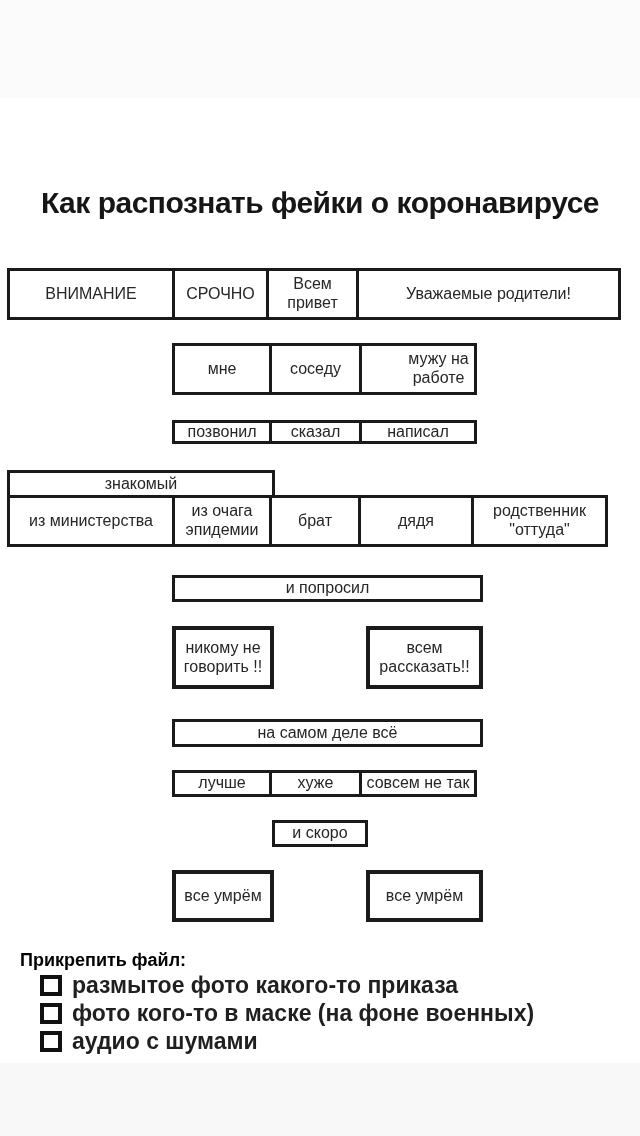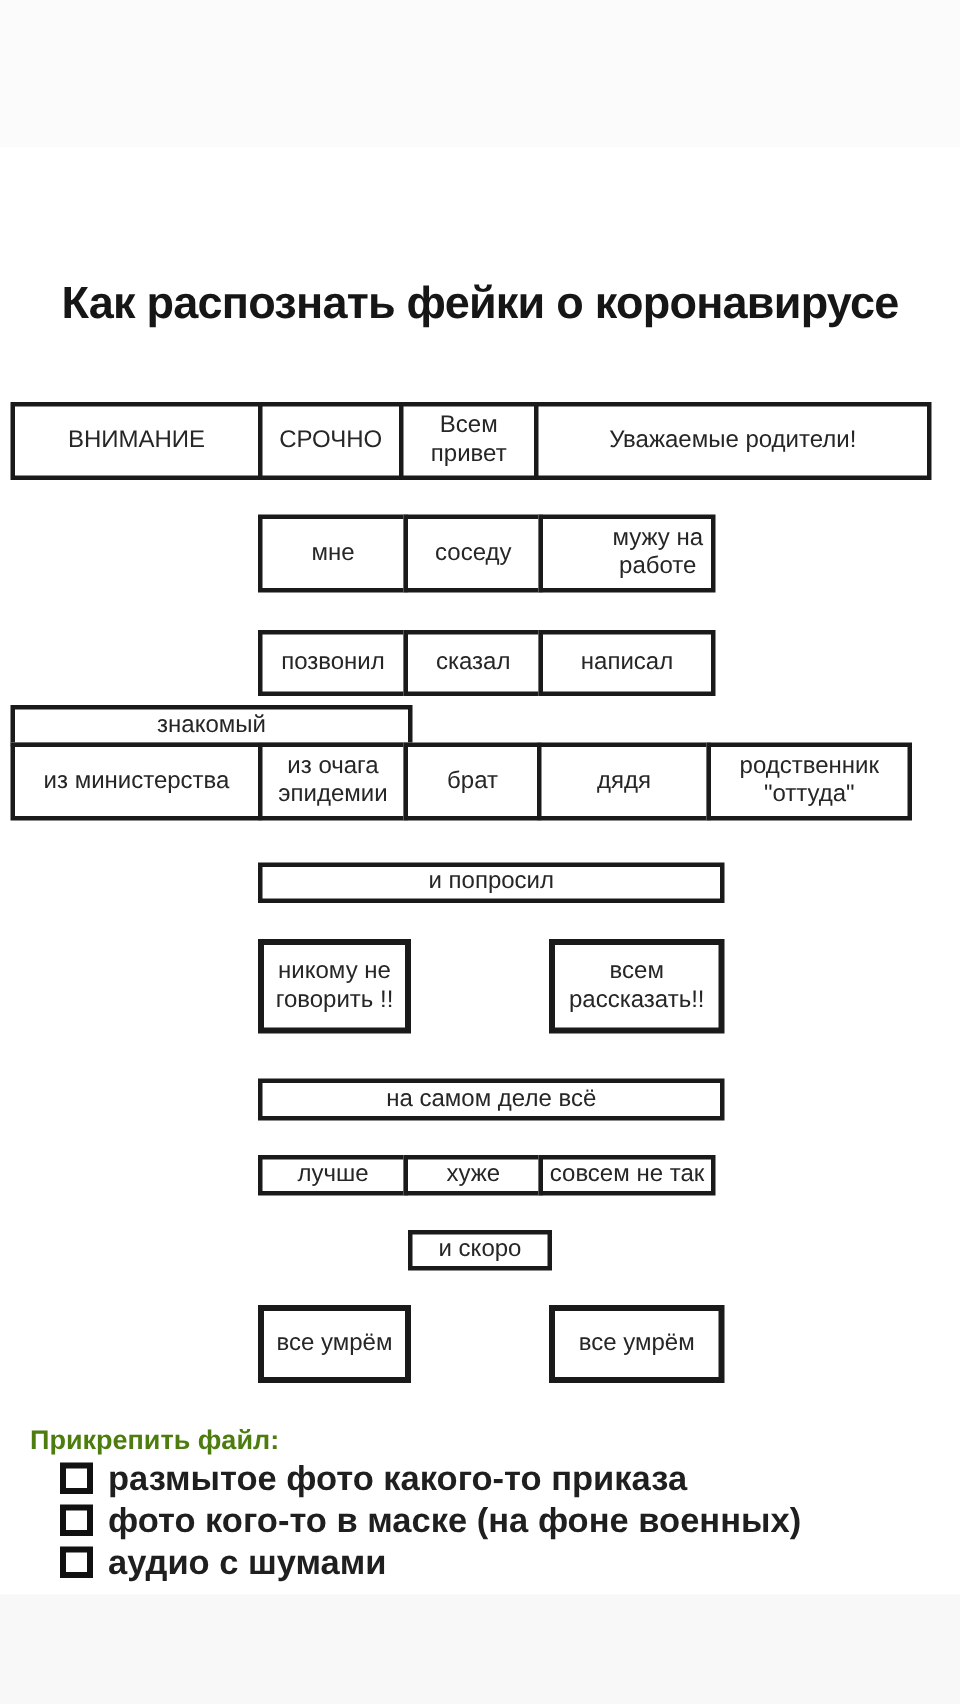--- a/index.html
+++ b/index.html
@@ -40,21 +40,21 @@
     display:flex;align-items:center;justify-content:center;
     text-align:center;
     font-size:16px;color:var(--text);
     line-height:1.18;
     padding:1px 4px;
   }
   .row .box + .box{margin-left:-3px;}
   .thick{border-width:4px;}
   .attach-header{
     position:absolute;left:20px;top:950px;
-    font-size:18px;font-weight:bold;color:#4d7c0f;
+    font-size:18px;font-weight:bold;color:#000000;
   }
   .attach-item{
     position:absolute;left:40px;width:560px;height:24px;
     display:flex;align-items:center;
   }
   .cb{
     box-sizing:border-box;
     width:22px;height:21px;
     border:4px solid #111111;
     background:#ffffff;
@@ -81,21 +81,21 @@
     <div class="box" style="width:93px;">Всем привет</div>
     <div class="box" style="width:265px;">Уважаемые родители!</div>
   </div>
 
   <div class="row" style="left:172px;top:343px;height:52px;">
     <div class="box" style="width:100px;">мне</div>
     <div class="box" style="width:93px;">соседу</div>
     <div class="box" style="width:118px;padding-left:45px;">мужу на работе</div>
   </div>
 
-  <div class="row" style="left:172px;top:420px;height:44px;">
+  <div class="row" style="left:172px;top:420px;height:24px;">
     <div class="box" style="width:100px;">позвонил</div>
     <div class="box" style="width:93px;">сказал</div>
     <div class="box" style="width:118px;">написал</div>
   </div>
 
   <div class="row" style="left:7px;top:470px;height:28px;">
     <div class="box" style="width:268px;">знакомый</div>
   </div>
 
   <div class="row" style="left:172px;top:575px;height:27px;">

